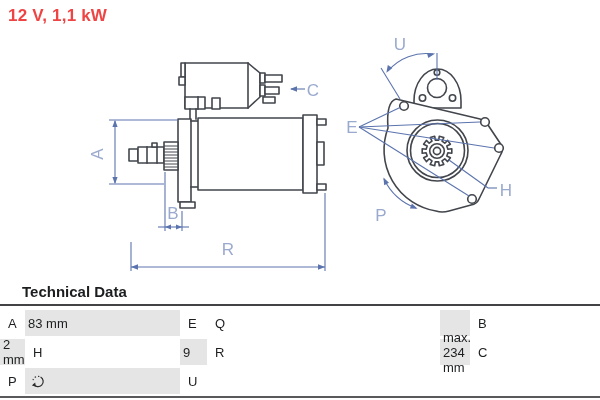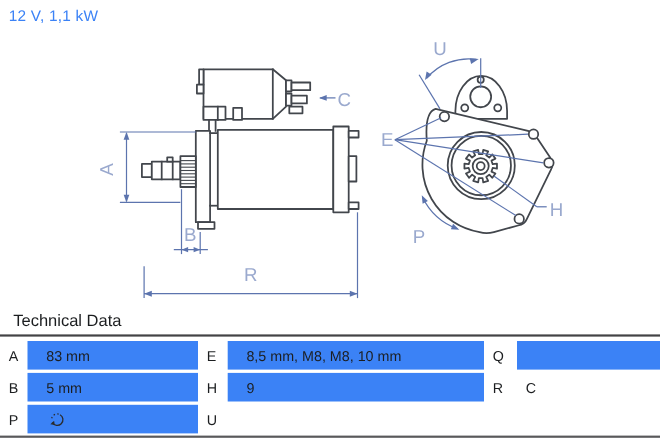--- a/index.html
+++ b/index.html
@@ -1,32 +1,32 @@
 <!DOCTYPE html>
 <html><head>
 <meta charset="utf-8">
 <style>
   html,body{margin:0;padding:0}
   body{width:600px;height:400px;background:#ffffff;position:relative;overflow:hidden;
        font-family:"Liberation Sans",sans-serif;-webkit-font-smoothing:antialiased}
-  .title{position:absolute;left:8px;top:6px;font-size:14px;font-weight:400;color:#3b82f6;letter-spacing:.2px}
+  .title{position:absolute;left:8px;top:6px;font-size:17px;font-weight:700;color:#ef4444;letter-spacing:.2px}
   .drawing{position:absolute;left:0;top:0}
   .dark{stroke:#42464c;stroke-width:1.6;fill:none;stroke-linejoin:round;stroke-linecap:square}
   .darkfill{stroke:#42464c;stroke-width:1.6;fill:#ffffff;stroke-linejoin:round}
   .thin{stroke:#42464c;stroke-width:1;fill:none}
   .blue{stroke:#5c74ae;stroke-width:1.1;fill:none;stroke-linecap:butt}
   .bluefill{fill:#5c74ae;stroke:none}
   .dimtext{fill:#9aa9ce;font-size:17px;font-family:"Liberation Sans",sans-serif}
-  .tech-h{position:absolute;left:12px;top:283px;font-size:15px;font-weight:400;color:#1b1d1f}
+  .tech-h{position:absolute;left:22px;top:283px;font-size:15px;font-weight:700;color:#1b1d1f}
   .rule{position:absolute;left:0;top:304px;width:600px;height:2px;background:#434345}
   .tbl{position:absolute;left:0;top:310px;width:600px;display:grid;
        grid-template-columns:25px 155px 27px 233px 30px 130px;grid-auto-rows:26px;row-gap:3px;
        font-size:13px;color:#1c1e20}
   .k{background:#ffffff;padding-left:8px;display:flex;align-items:center}
-  .v{background:#3b82f6;padding-left:17px;display:flex;align-items:center}
+  .v{background:#e5e5e5;padding-left:3px;display:flex;align-items:center}
   .bottom-rule{position:absolute;left:0;top:396px;width:600px;height:1.5px;background:#59595b}
   .roticon{margin-left:2px;display:block}
 </style>
 </head>
 <body>
 
 <div class="title">12 V, 1,1 kW</div>
 
 <svg class="drawing" width="600" height="280" viewBox="0 0 600 280">
 
@@ -162,29 +162,29 @@
 </svg>
 
 <div class="tech-h">Technical Data</div>
 <div class="rule"></div>
 
 <div class="tbl">
 
   <div class="k">A</div>
   <div class="v">83 mm</div>
   <div class="k">E</div>
-  <div class="v">8,5 mm, M8, M8, 10 mm</div>
   <div class="k">Q</div>
   <div class="v"></div>
 
   <div class="k">B</div>
-  <div class="v">5 mm</div>
+  <div class="v">2 mm</div>
   <div class="k">H</div>
   <div class="v">9</div>
   <div class="k">R</div>
+  <div class="v">max. 234 mm</div>
 
   <div class="k">C</div>
   <div class="k">P</div>
   <div class="v">
     <svg class="roticon" width="16" height="17" viewBox="0 0 16 17">
       <path d="M10.6,4 A5.2,5.2 0 1 1 3.5,11.1" fill="none" stroke="#2a2c2e" stroke-width="1.2"></path>
       <path d="M3,7.2 A5.2,5.2 0 0 1 9.8,3.6" fill="none" stroke="#2a2c2e" stroke-width="1.2" stroke-dasharray="1.3,2"></path>
       <polygon points="1.8,12.6 5.2,9.6 5.8,13.4" fill="#2a2c2e"></polygon>
     </svg>
   </div>

